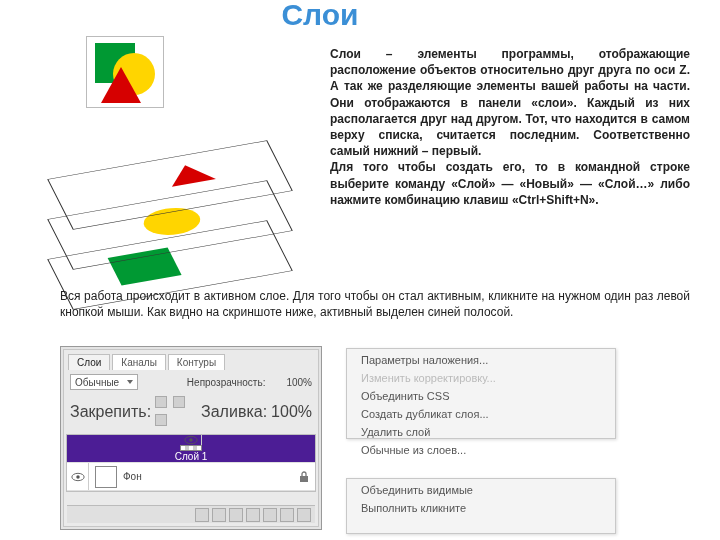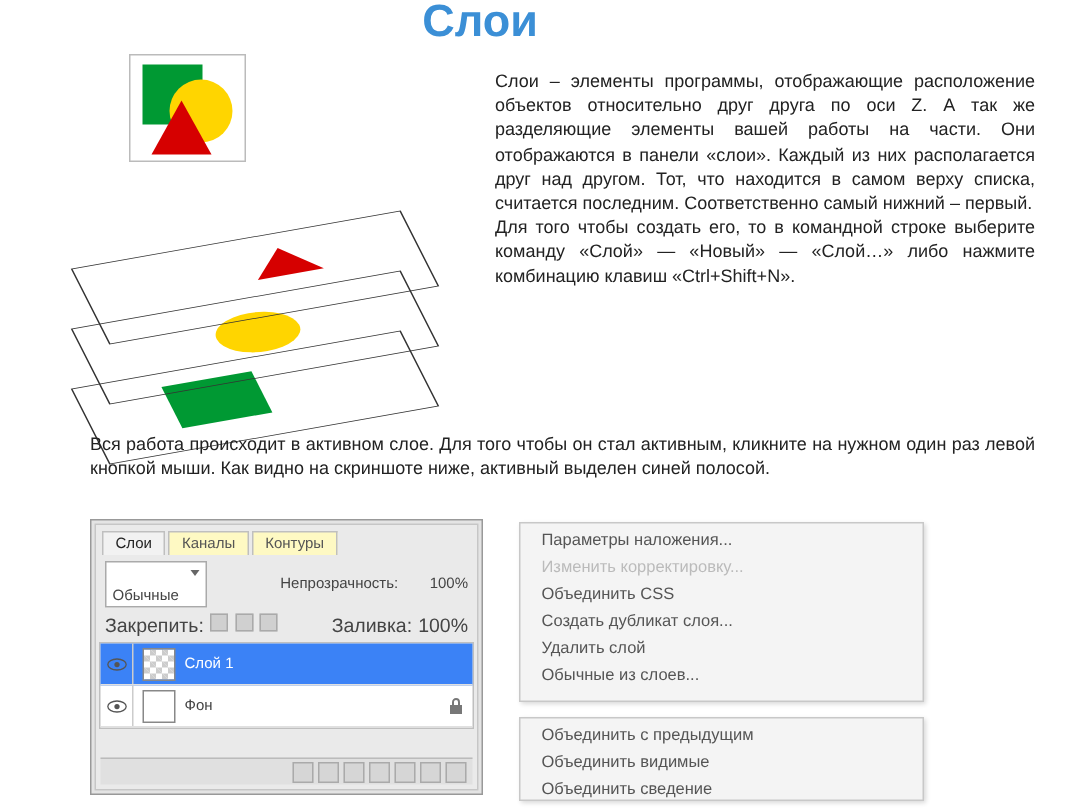--- a/index.html
+++ b/index.html
@@ -73,20 +73,21 @@
     position:absolute; left:55px; top:18px; width:60px; height:60px;
     background:#009933;
   }
 
   .para1 {
     position: absolute;
     left: 330px; top: 46px;
     width: 360px;
     text-align: justify;
     line-height: 1.35;
+    font-weight: bold;
   }
   .para2 {
     position: absolute;
     left: 60px; top: 288px;
     width: 630px;
     text-align: justify;
     line-height: 1.35;
   }
 
   .layers-panel {
@@ -102,60 +103,60 @@
     position:absolute; inset:2px;
     border:1px solid #c6c6c6;
     background:#eaeaea;
   }
   .tabs {
     display:flex; gap:2px;
     margin:4px 4px 0 4px;
   }
   .tab {
     padding: 2px 8px;
-    background:#fef9c3;
+    background:#ffffff;
     border:1px solid #bfbfbf;
     border-bottom:none;
     color:#555;
     font-size:10px;
   }
   .tab.active { background:#f2f2f2; color:#222; }
   .row1 {
     display:flex; align-items:center; gap:6px;
     margin:4px 6px;
   }
   .select {
-    background:#fff; border:1px solid #aaa; padding:17px 18px 1px 4px;
+    background:#fff; border:1px solid #aaa; padding:2px 18px 1px 4px;
     font-size:10px; position:relative; min-width:68px;
   }
   .select::after{
     content:""; position:absolute; right:4px; top:5px;
     border-left:3px solid transparent; border-right:3px solid transparent;
     border-top:4px solid #666;
   }
   .slider {
     display:flex; align-items:center; gap:21px; margin-left:auto;
   }
   .row2 {
     display:flex; align-items:center; gap:4px;
     margin:2px 6px 4px 6px;
-    font-size:13px;
+    font-size:16px;
   }
   .lock-icons span {
     display:inline-block; width:12px; height:12px; background:#d0d0d0; border:1px solid #aaa; margin-right:1px;
   }
   .row2 .fill { margin-left:auto; display:flex; align-items:center; gap:4px;}
   .layer-list {
     margin:0 2px; border:1px solid #bfbfbf; background:#fff;
   }
   .layer {
     display:flex; align-items:center; height:28px;
     border-bottom:1px solid #e0e0e0;
   }
-  .layer.active { background:#3b82f6; color:#fff; }
+  .layer.active { background:#4c1d95; color:#fff;flex-direction:column; }
   .eye {
     width:22px; height:100%; border-right:1px solid #ccc;
     display:flex; align-items:center; justify-content:center;
   }
   .eye svg { width:14px; height:10px; }
   .thumb {
     width:22px; height:22px; margin:0 6px; background:#fff; border:1px solid #888;
     position:relative;
   }
   .thumb.checker {
@@ -177,21 +178,21 @@
   .menu1, .menu2 {
     position:absolute;
     background:#f4f4f4;
     border:1px solid #c8c8c8;
     font-size:11px;
     color:#555;
     padding:2px 0;
     width:270px;
     box-shadow: 1px 1px 3px rgba(0,0,0,0.15);
   }
-  .menu1 { left:346px; top:348px; height:120px;}
+  .menu1 { left:346px; top:348px; height:91px;}
   .menu2 { left:346px; top:478px; height:56px;}
   .menu-item {
     padding:3px 14px;
     white-space:nowrap;
   }
   .menu-item.disabled { color:#bbb; }
 </style>
 </head>
 <body>
 
@@ -291,16 +292,15 @@
 <div class="menu1">
   <div class="menu-item">Параметры наложения...</div>
   <div class="menu-item disabled">Изменить корректировку...</div>
   <div class="menu-item">Объединить CSS</div>
   <div class="menu-item">Создать дубликат слоя...</div>
   <div class="menu-item">Удалить слой</div>
   <div class="menu-item">Обычные из слоев...</div>
 </div>
 
 <div class="menu2">
-  <div class="menu-item">Объединить с предыдущим</div>
   <div class="menu-item">Объединить видимые</div>
-  <div class="menu-item">Объединить сведение</div>
+  <div class="menu-item">Выполнить кликните</div>
 </div>
 
 </body></html>

